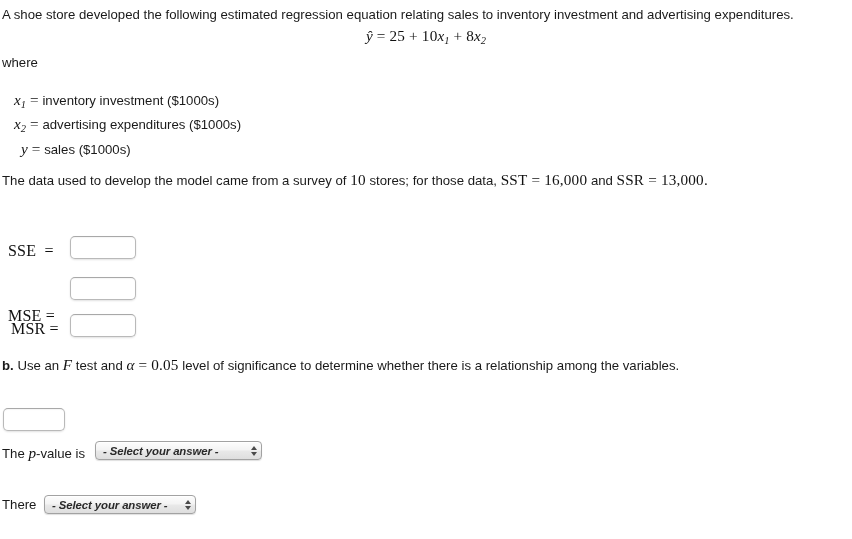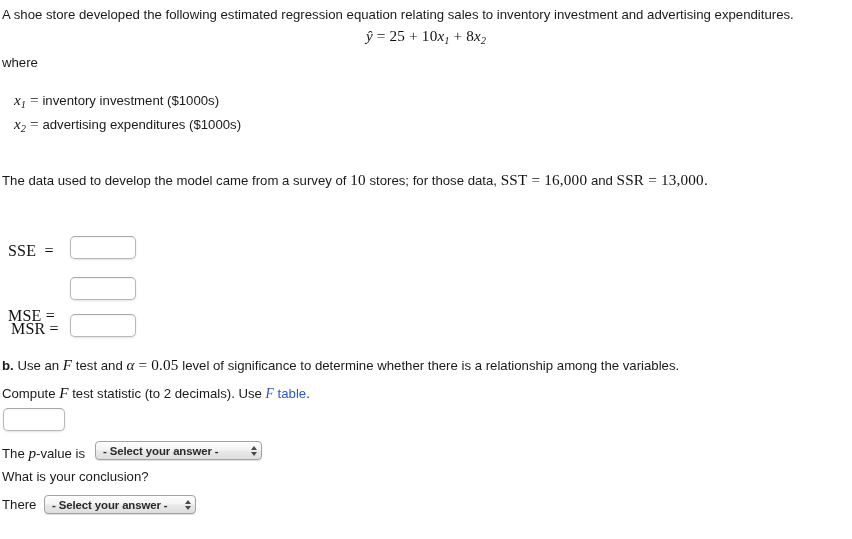--- a/index.html
+++ b/index.html
@@ -96,20 +96,21 @@
     justify-content: space-between;
     padding: 0 4px 0 7px;
     cursor: default;
   }
   .selectbox .sel-label {
     font-family: "Liberation Sans", sans-serif;
     font-size: 11.4px;
     font-weight: bold;
     color: #2a2a2a;
     letter-spacing: -0.1px;
+    font-style: italic;
   }
   .stepper {
     display: inline-flex;
     flex-direction: column;
     align-items: center;
     justify-content: center;
     margin-left: 10px;
     line-height: 0;
   }
   .stepper .ar {
@@ -134,20 +135,23 @@
   <div class="row txt" style="left:2px; top:55px;">where</div>
 
   <div class="row" style="left:14px; top:90px;">
     <span class="math-i">x</span><span class="mini-sub">1</span><span class="math">&nbsp;</span><span class="math">=</span><span class="txt">&nbsp;</span><span class="txt">inventory investment ($1000s)</span>
   </div>
 
   <div class="row" style="left:14px; top:114px;">
     <span class="math-i">x</span><span class="mini-sub">2</span><span class="math">&nbsp;</span><span class="math">=</span><span class="txt">&nbsp;</span><span class="txt">advertising expenditures ($1000s)</span>
   </div>
 
+  <div class="row" style="left:21px; top:139px;">
+    <span class="math-i">y</span><span class="math">&nbsp;</span><span class="math">=</span><span class="txt">&nbsp;</span><span class="txt">sales ($1000s)</span>
+  </div>
 
   <div class="row" style="left:2px; top:170px;">
     <span class="txt">The data used to develop the model came from a survey of </span><span class="math">10</span><span class="txt"> stores; for those data, </span><span class="math">SST</span><span class="math">&nbsp;</span><span class="math">=</span><span class="math">&nbsp;</span><span class="math">16,000</span><span class="txt">&nbsp;</span><span class="txt">and</span><span class="txt">&nbsp;</span><span class="math">SSR</span><span class="math">&nbsp;</span><span class="math">=</span><span class="math">&nbsp;</span><span class="math">13,000</span><span class="math">.</span>
   </div>
 
 
   <div class="row" style="left:8px; top:241px;">
     <span class="math" style="font-size:16px;">SSE</span><span class="math" style="font-size:16px;">&nbsp;&nbsp;</span><span class="math" style="font-size:16px;">=</span>
   </div>
   <input class="field" type="text" style="left: 70px; top: 236px; width: 66px; height: 23px;" value="">
@@ -159,38 +163,34 @@
 
   <div class="row" style="left:11px; top:319px;">
     <span class="math" style="font-size:16px;">MSR</span><span class="math" style="font-size:16px;">&nbsp;</span><span class="math" style="font-size:16px;">=</span>
   </div>
   <input class="field" type="text" style="left: 70px; top: 314px; width: 66px; height: 23px;" value="">
 
   <div class="row" style="left:2px; top:355px;">
     <span class="txt bold">b.</span><span class="txt">&nbsp;</span><span class="txt">Use an </span><span class="math-i">F</span><span class="txt"> test and </span><span class="math-i">α</span><span class="math">&nbsp;</span><span class="math">=</span><span class="math">&nbsp;</span><span class="math">0.05</span><span class="txt"> level of significance to determine whether there is a relationship among the variables.</span>
   </div>
 
-  <div class="row" style="left:2px; top:383px;">
-    <span class="txt">Compute </span><span class="math-i">F</span><span class="txt"> test statistic (to 2 decimals). Use </span><a class="link" href="#"><span class="math-i">F</span><span> table</span></a><span class="txt">.</span>
-  </div>
 
   <input class="field" type="text" style="left: 3px; top: 408px; width: 62px; height: 23px;" value="">
 
   <div class="row" style="left:2px; top:443px;">
     <span class="txt">The </span><span class="math-i">p</span><span class="txt">-value is</span>
   </div>
   <div class="selectbox" style="left:95px; top:441px; width:167px;">
     <span class="sel-label">- Select your answer -</span>
     <span class="stepper">
       <span class="ar up"></span>
         <span class="ar dn"></span>
     </span>
   </div>
 
-  <div class="row txt" style="left:2px; top:469px;">What is your conclusion?</div>
 
   <div class="row txt" style="left:2px; top:497px;">There</div>
   <div class="selectbox" style="left:44px; top:495px; width:152px;">
     <span class="sel-label">- Select your answer -</span>
     <span class="stepper">
       <span class="ar up"></span>
         <span class="ar dn"></span>
     </span>
   </div>
 

